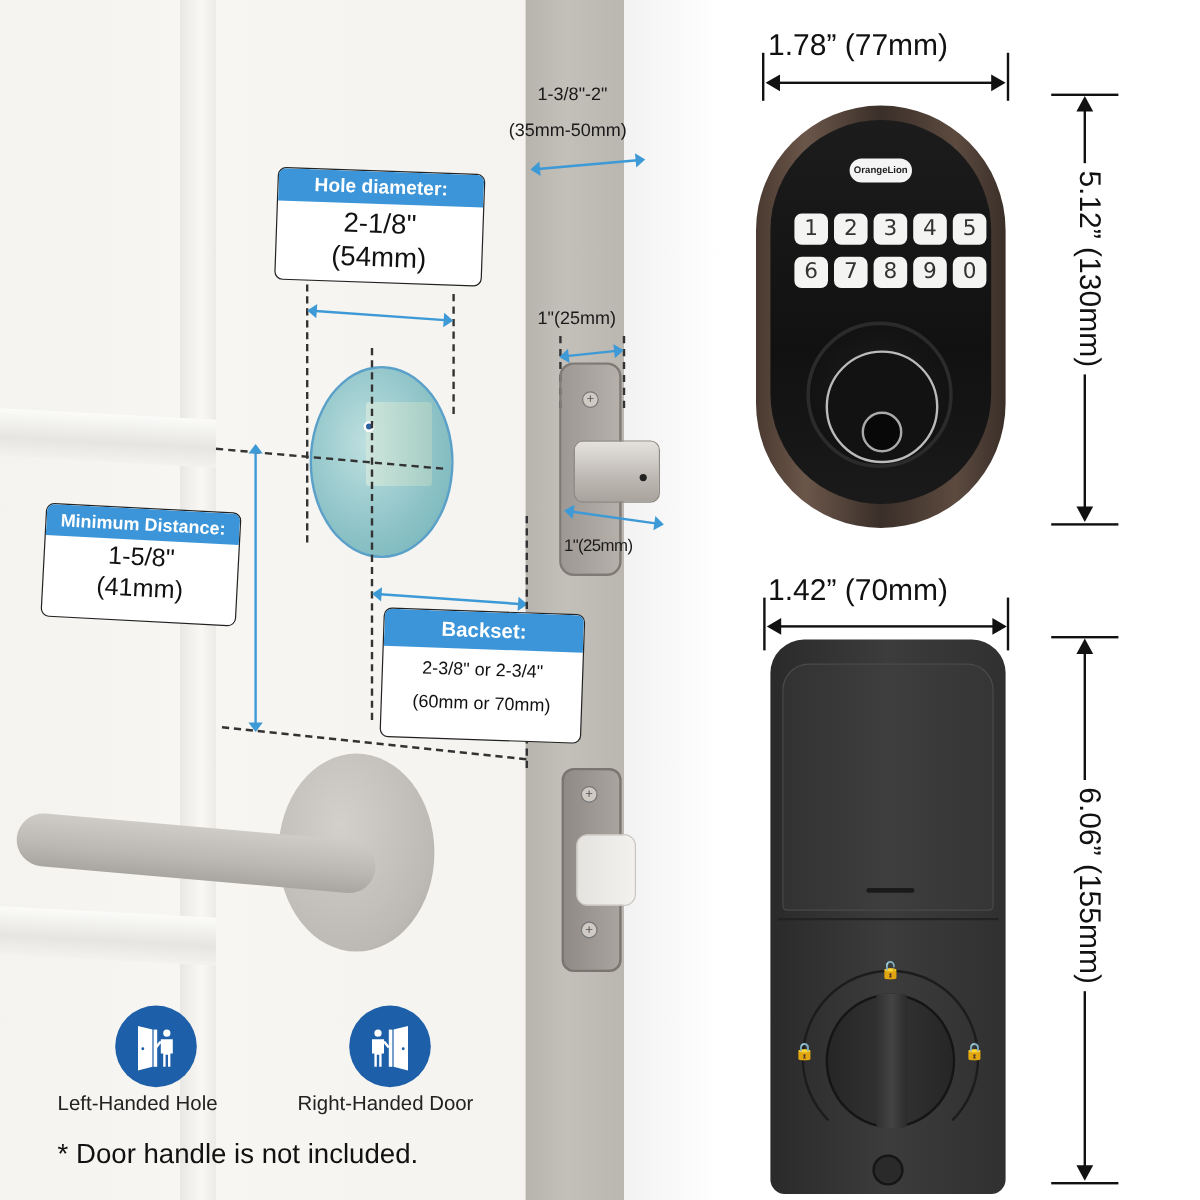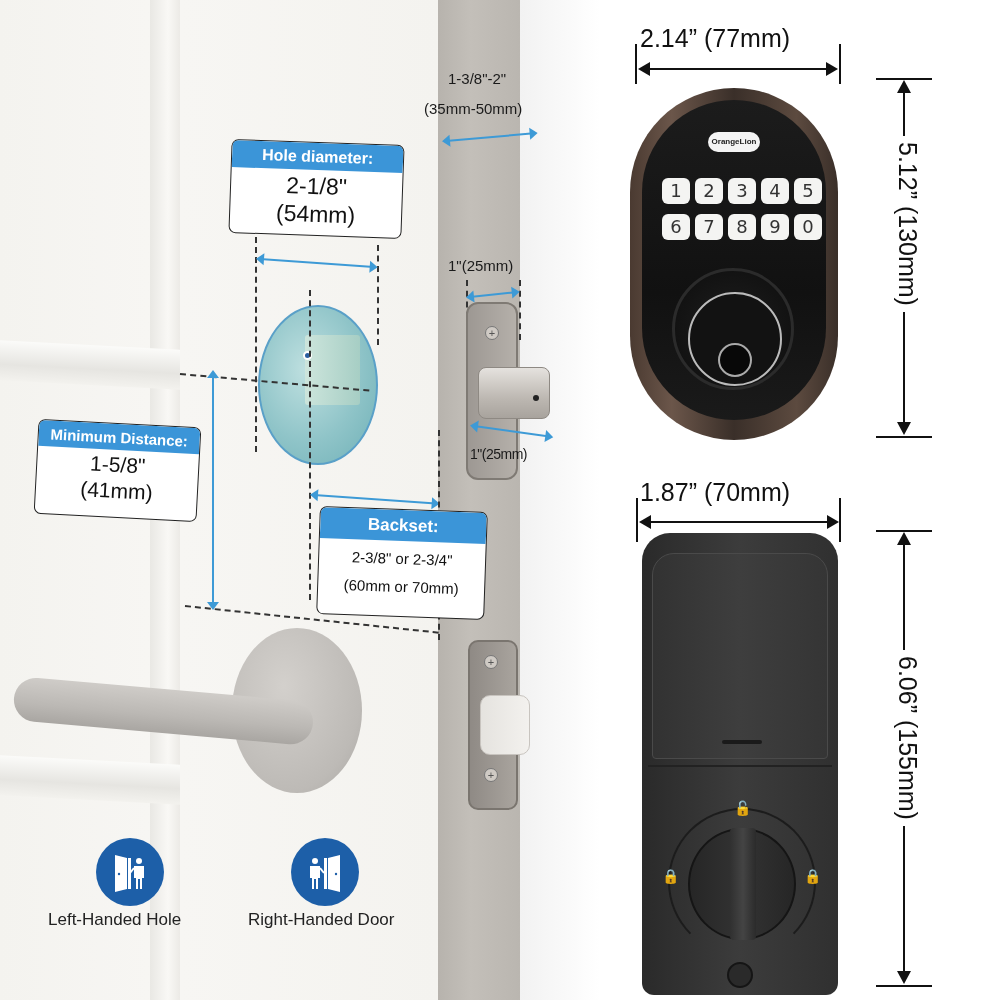--- a/index.html
+++ b/index.html
@@ -184,23 +184,24 @@
       <path d="M38 6 L26 9 L26 40 L38 43 Z" fill="#fff"></path>
       <rect x="22" y="9" width="3" height="31" fill="#fff"></rect>
       <circle cx="34" cy="25" r="1.2" fill="#1d5fa8"></circle>
       <circle cx="13" cy="12" r="3" fill="#fff"></circle>
       <path d="M8 17 h10 v12 h-2 v11 h-2 v-10 h-2 v10 h-2 v-11 h-2 Z" fill="#fff"></path>
       <path d="M18 19 L22 24" stroke="#fff" stroke-width="2"></path>
     </svg>
   </div>
   <div class="hand-label" style="left:48px;top:910px;">Left-Handed Hole</div>
   <div class="hand-label" style="left:248px;top:910px;">Right-Handed Door</div>
+  <div class="note">* Door handle is not included.</div>
 </div>
 
-<div class="dim-black" style="left:640px;top:24px;">2.14” (77mm)</div>
+<div class="dim-black" style="left:640px;top:24px;">1.78” (77mm)</div>
 <div class="tick-v" style="left:635px;top:44px;height:40px;"></div>
 <div class="tick-v" style="left:839px;top:44px;height:40px;"></div>
 <div class="bar-h" style="left:640px;top:68px;width:196px;"></div>
 
 <div class="tick-h" style="left:876px;top:78px;width:56px;"></div>
 <div class="tick-h" style="left:876px;top:436px;width:56px;"></div>
 <div class="arrow-up" style="left:897px;top:80px;"></div>
 <div class="arrow-down" style="left:897px;top:422px;"></div>
 <div class="bar-v" style="left:903px;top:90px;height:336px;"></div>
 <div class="vtext" style="left:922px;top:136px;">5.12” (130mm)</div>
@@ -218,21 +219,21 @@
   <div class="key">6</div>
   <div class="key">7</div>
   <div class="key">8</div>
   <div class="key">9</div>
   <div class="key">0</div>
 </div>
 <div class="cyl-outer"></div>
 <div class="cyl-ring"></div>
 <div class="keyhole"></div>
 
-<div class="dim-black" style="left:640px;top:478px;">1.87” (70mm)</div>
+<div class="dim-black" style="left:640px;top:478px;">1.42” (70mm)</div>
 <div class="tick-v" style="left:636px;top:498px;height:44px;"></div>
 <div class="tick-v" style="left:839px;top:498px;height:44px;"></div>
 <div class="bar-h" style="left:641px;top:521px;width:196px;"></div>
 
 <div class="tick-h" style="left:876px;top:530px;width:56px;"></div>
 <div class="tick-h" style="left:876px;top:985px;width:56px;"></div>
 <div class="arrow-up" style="left:897px;top:532px;"></div>
 <div class="arrow-down" style="left:897px;top:971px;"></div>
 <div class="bar-v" style="left:903px;top:542px;height:434px;"></div>
 <div class="vtext" style="left:922px;top:650px;">6.06” (155mm)</div>

